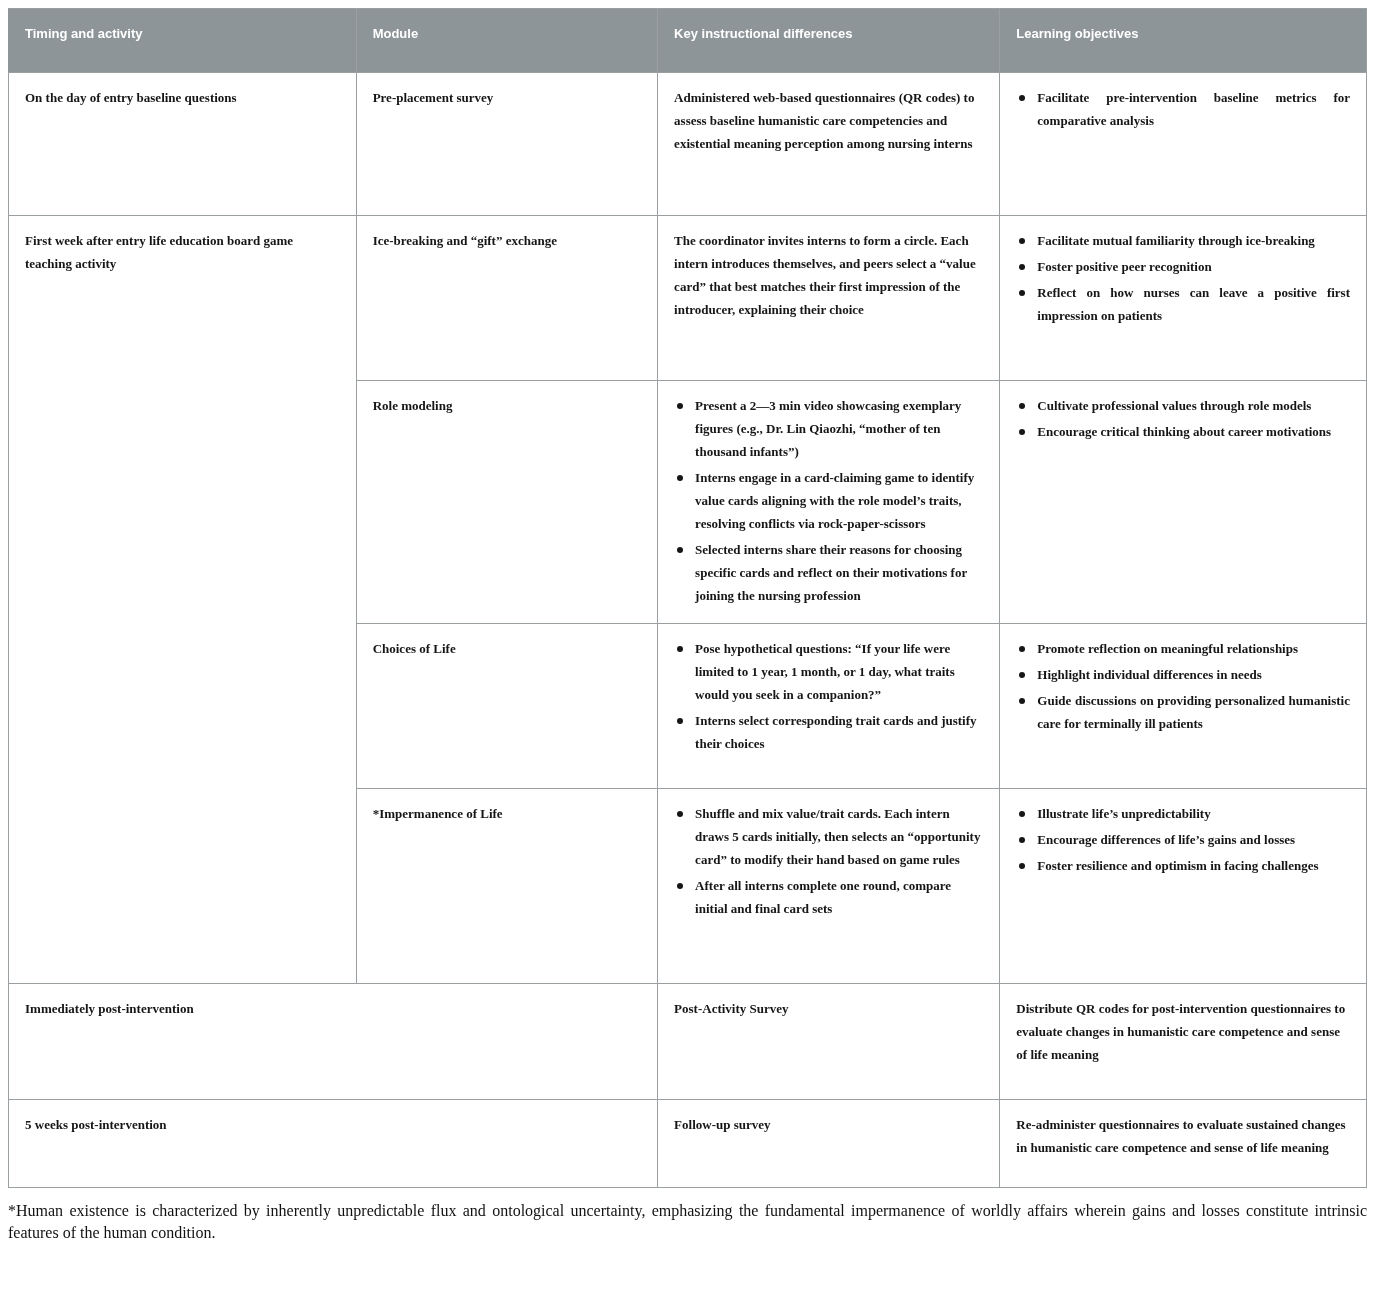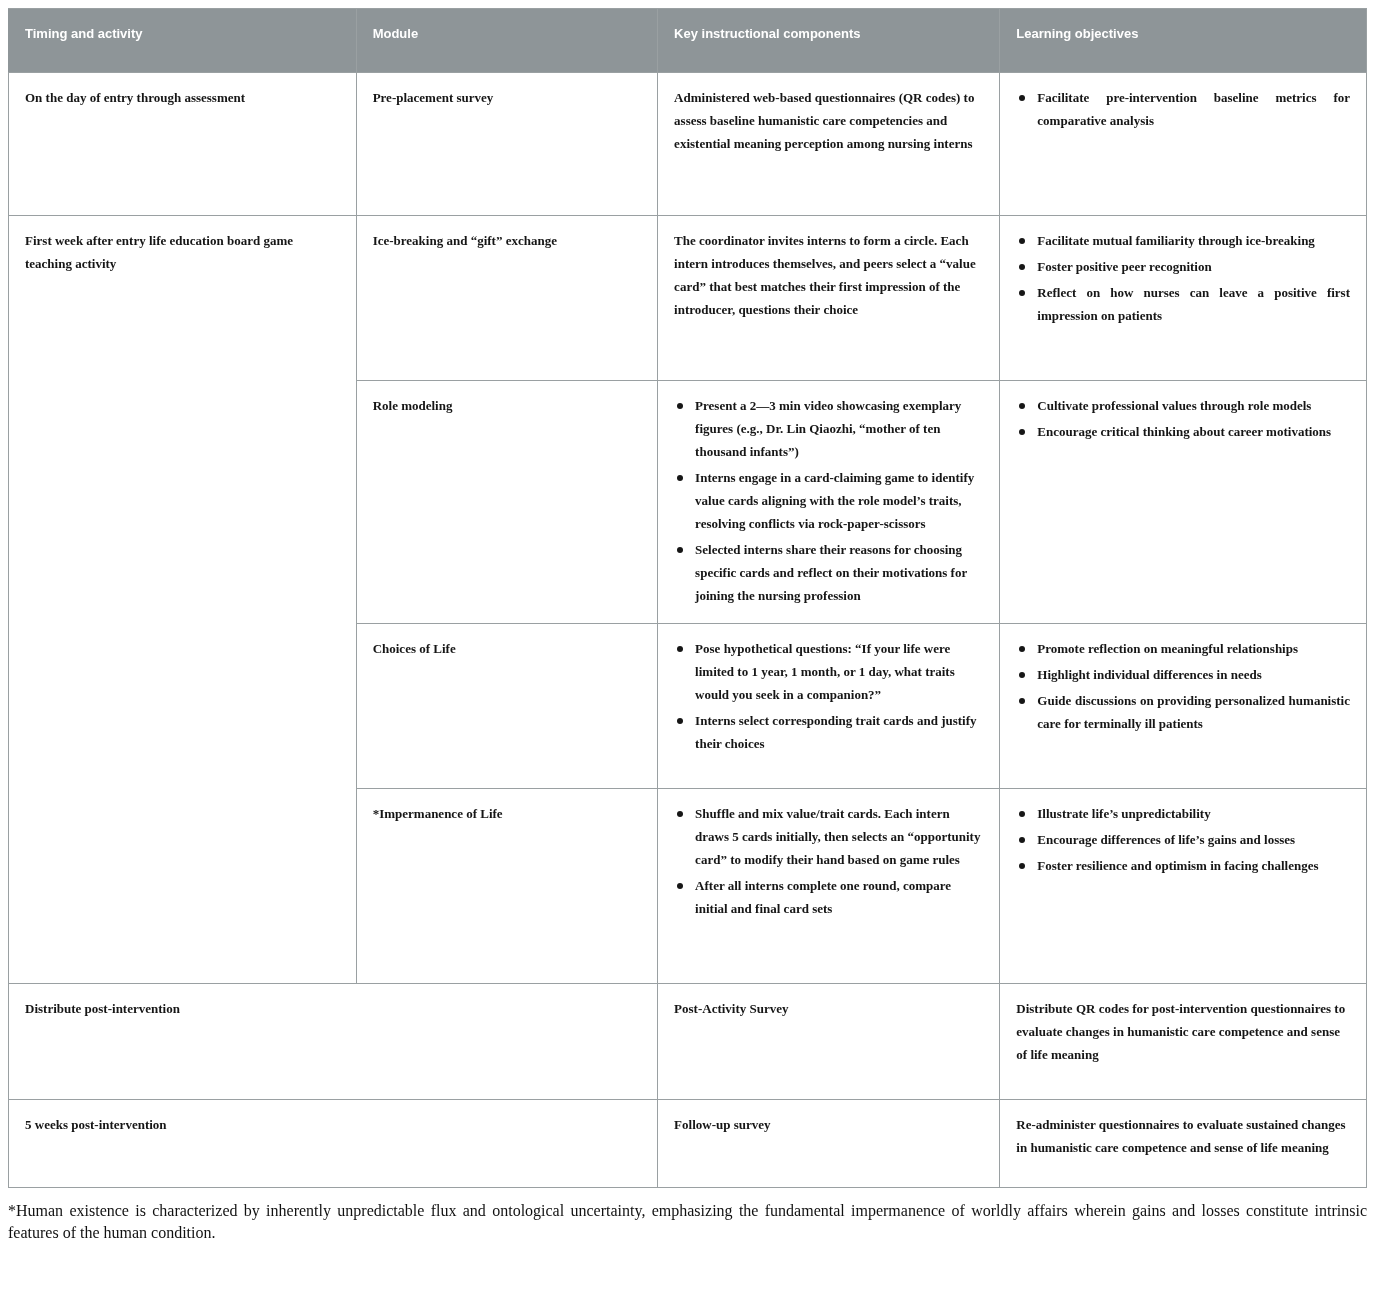--- a/index.html
+++ b/index.html
@@ -80,41 +80,41 @@
     <colgroup>
       <col style="width:25.6%">
       <col style="width:22.2%">
       <col style="width:25.2%">
       <col style="width:27.0%">
     </colgroup>
     <thead>
       <tr class="r-header">
         <th>Timing and activity</th>
         <th>Module</th>
-        <th>Key instructional components</th>
+        <th>Key instructional differences</th>
         <th>Learning objectives</th>
       </tr>
     </thead>
     <tbody>
 
       <tr class="r-baseline">
-        <td>On the day of entry through assessment</td>
+        <td>On the day of entry baseline questions</td>
         <td>Pre-placement survey</td>
         <td>Administered web-based questionnaires (QR codes) to assess baseline humanistic care competencies and existential meaning perception among nursing interns</td>
         <td class="objectives">
           <ul class="bullets">
             <li>Facilitate pre-intervention baseline metrics for comparative analysis</li>
           </ul>
         </td>
       </tr>
 
       <tr class="r-ice">
         <td rowspan="4">First week after entry life education board game teaching activity</td>
         <td>Ice-breaking and “gift” exchange</td>
-        <td>The coordinator invites interns to form a circle. Each intern introduces themselves, and peers select a “value card” that best matches their first impression of the introducer, questions their choice</td>
+        <td>The coordinator invites interns to form a circle. Each intern introduces themselves, and peers select a “value card” that best matches their first impression of the introducer, explaining their choice</td>
         <td class="objectives">
           <ul class="bullets">
             <li>Facilitate mutual familiarity through ice-breaking</li>
             <li>Foster positive peer recognition</li>
             <li>Reflect on how nurses can leave a positive first impression on patients</li>
           </ul>
         </td>
       </tr>
 
       <tr class="r-role">
@@ -162,21 +162,21 @@
         <td class="objectives">
           <ul class="bullets">
             <li>Illustrate life’s unpredictability</li>
             <li>Encourage differences of life’s gains and losses</li>
             <li>Foster resilience and optimism in facing challenges</li>
           </ul>
         </td>
       </tr>
 
       <tr class="r-post">
-        <td colspan="2">Distribute post-intervention</td>
+        <td colspan="2">Immediately post-intervention</td>
         <td>Post-Activity Survey</td>
         <td>Distribute QR codes for post-intervention questionnaires to evaluate changes in humanistic care competence and sense of life meaning</td>
       </tr>
 
       <tr class="r-follow">
         <td colspan="2">5 weeks post-intervention</td>
         <td>Follow-up survey</td>
         <td>Re-administer questionnaires to evaluate sustained changes in humanistic care competence and sense of life meaning</td>
       </tr>
 

